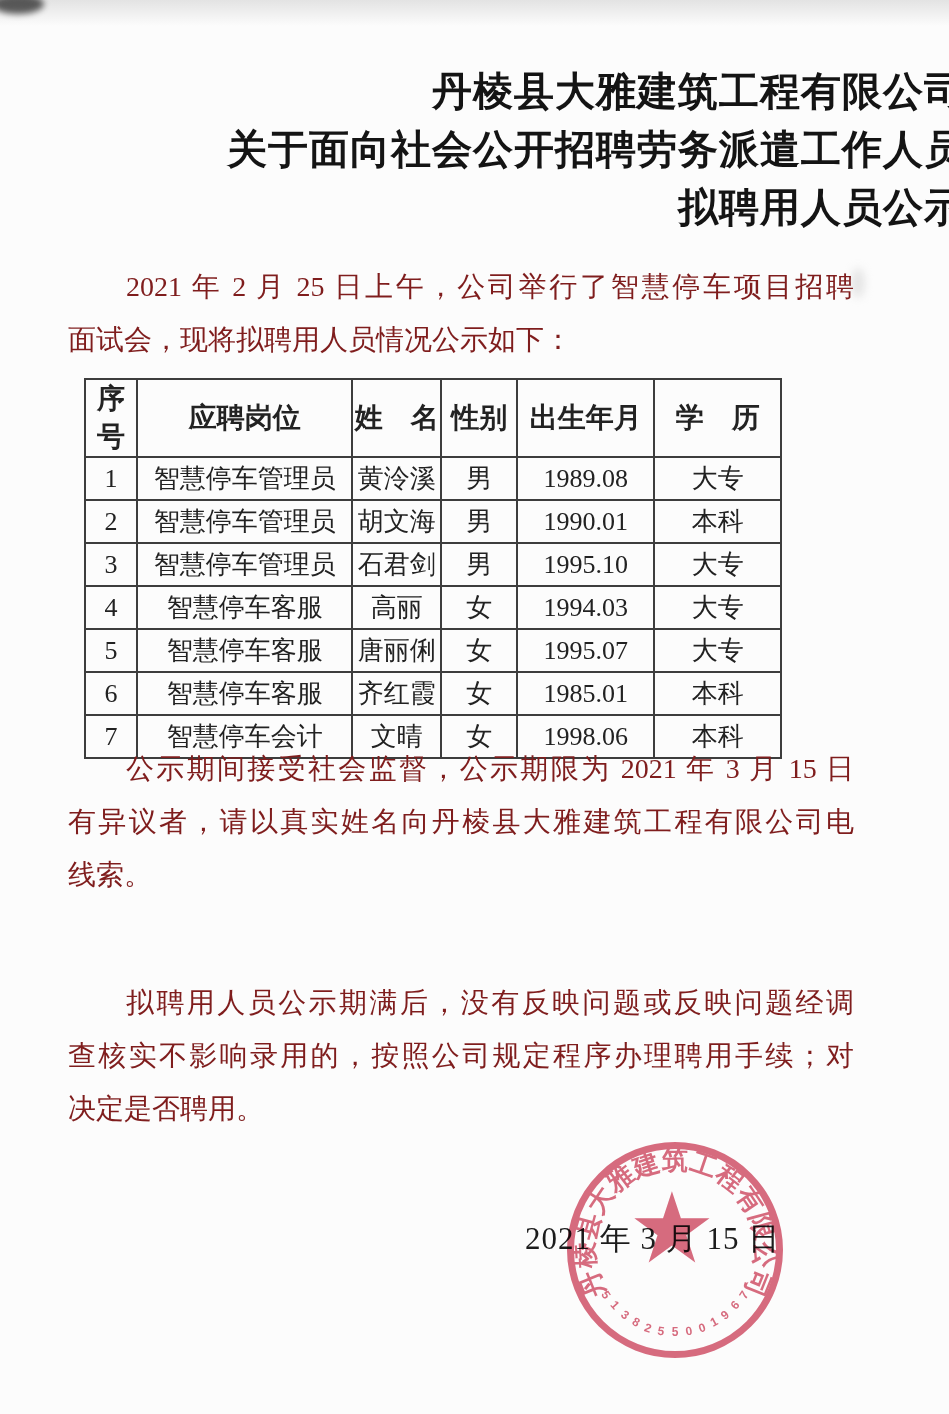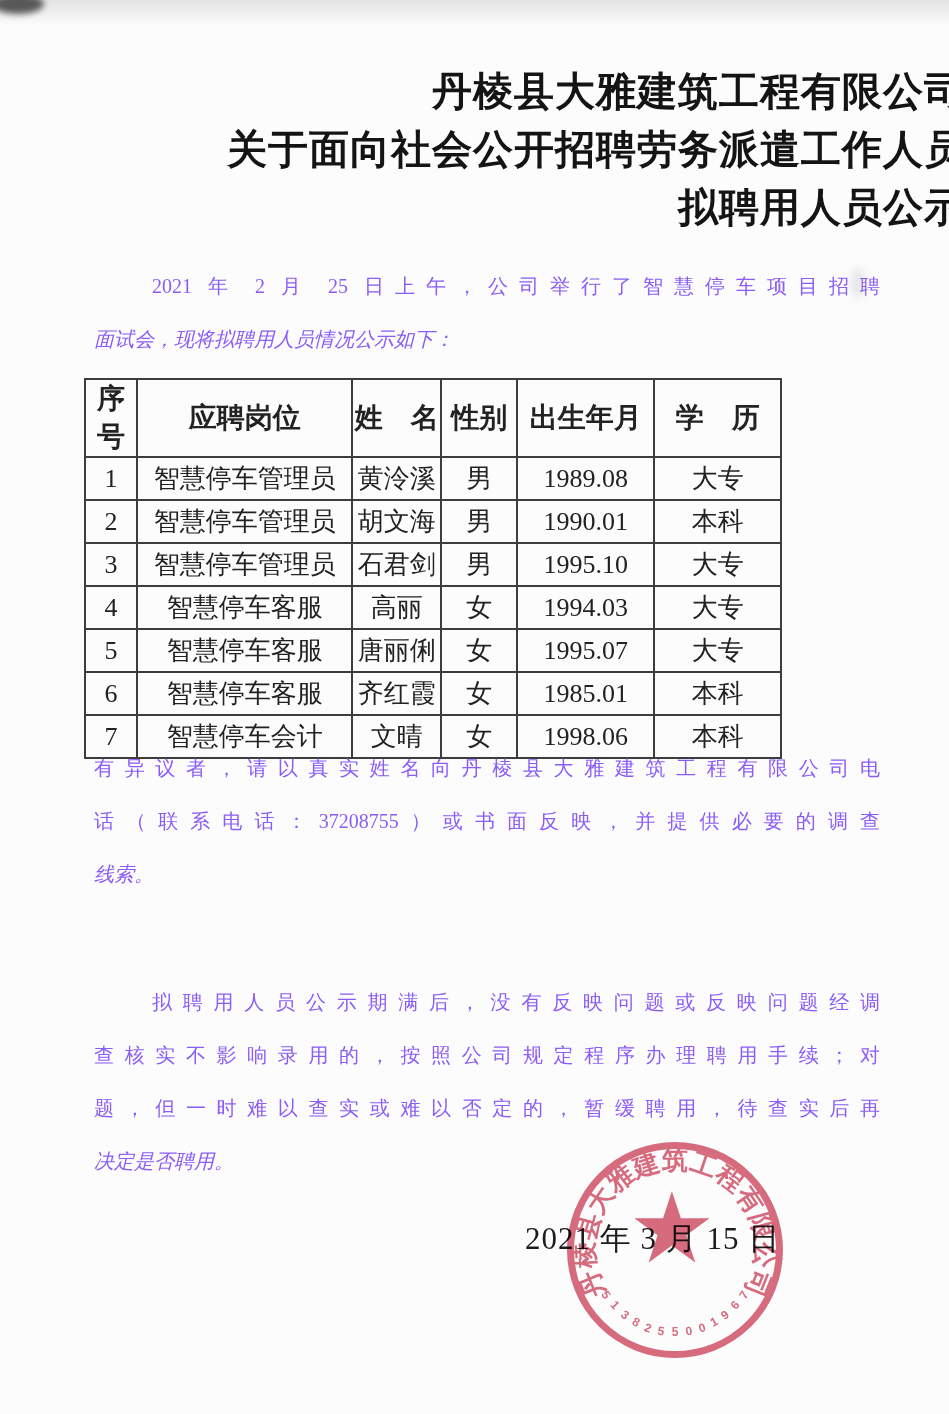--- a/index.html
+++ b/index.html
@@ -16,24 +16,24 @@
   .scan-dot{position:absolute;left:851px;top:268px;width:14px;height:30px;
     background:#cfcfcf;border-radius:50%;filter:blur(4px);opacity:.5;}
 
   
   .title-block{position:absolute;left:16px;top:62px;width:100%;text-align:right;
     font-family:"Liberation Sans","DejaVu Sans",sans-serif;font-weight:700;
     color:#141414;}
   .title-line{height:58px;line-height:58px;font-size:40px;letter-spacing:1px;}
 
   
-  .para{position:absolute;left:94px;width:786px;font-size:20px;color:#8b5cf6;}
+  .para{position:absolute;left:68px;width:786px;font-size:28px;color:#7f1d1d;}
   .para .text-line{height:53px;line-height:53px;text-align:justify;text-align-last:justify;
     white-space:nowrap;}
-  .para .text-line.lastline{text-align-last:left;font-style:italic;}
+  .para .text-line.lastline{text-align-last:left;}
   .para .text-line.indent{text-indent:58px;}
   .para-1{top:260px;}
   .para-2{top:742px;}
   .para-3{top:976px;}
 
   
   table.roster{position:absolute;left:84px;top:378px;width:698px;
     border-collapse:collapse;table-layout:fixed;color:#222;}
   table.roster td,table.roster th{border:2px solid #3d3d3d;text-align:center;
     vertical-align:middle;padding:0;overflow:hidden;}
@@ -151,28 +151,27 @@
           <td>智慧停车会计</td>
           <td>文晴</td>
           <td>女</td>
           <td>1998.06</td>
           <td>本科</td>
         </tr>
       </tbody>
   </table>
 
   <div class="para para-2">
+      <div class="text-line indent">公示期间接受社会监督，公示期限为 2021 年 3 月 15 日</div>
       <div class="text-line">有异议者，请以真实姓名向丹棱县大雅建筑工程有限公司电</div>
-      <div class="text-line">话（联系电话：37208755）或书面反映，并提供必要的调查</div>
       <div class="text-line lastline">线索。</div>
     </div>
   <div class="para para-3">
       <div class="text-line indent">拟聘用人员公示期满后，没有反映问题或反映问题经调</div>
       <div class="text-line">查核实不影响录用的，按照公司规定程序办理聘用手续；对</div>
-      <div class="text-line">题，但一时难以查实或难以否定的，暂缓聘用，待查实后再</div>
       <div class="text-line lastline">决定是否聘用。</div>
     </div>
 
   <div class="doc-date">2021 年 3 月 15 日</div>
 
   <div class="stamp">
     <div class="stamp-ring" style="border-color: rgb(210, 80, 104);"></div>
     <div class="stamp-star" style="color: rgb(210, 80, 104);">★</div>
     <div id="seal-arc">
         <span class="stamp-arc-char" style="left: 591.553px; top: 1283.71px; color: rgb(210, 80, 104); transform: translate(-50%, -50%) rotate(-112deg);">丹</span>

